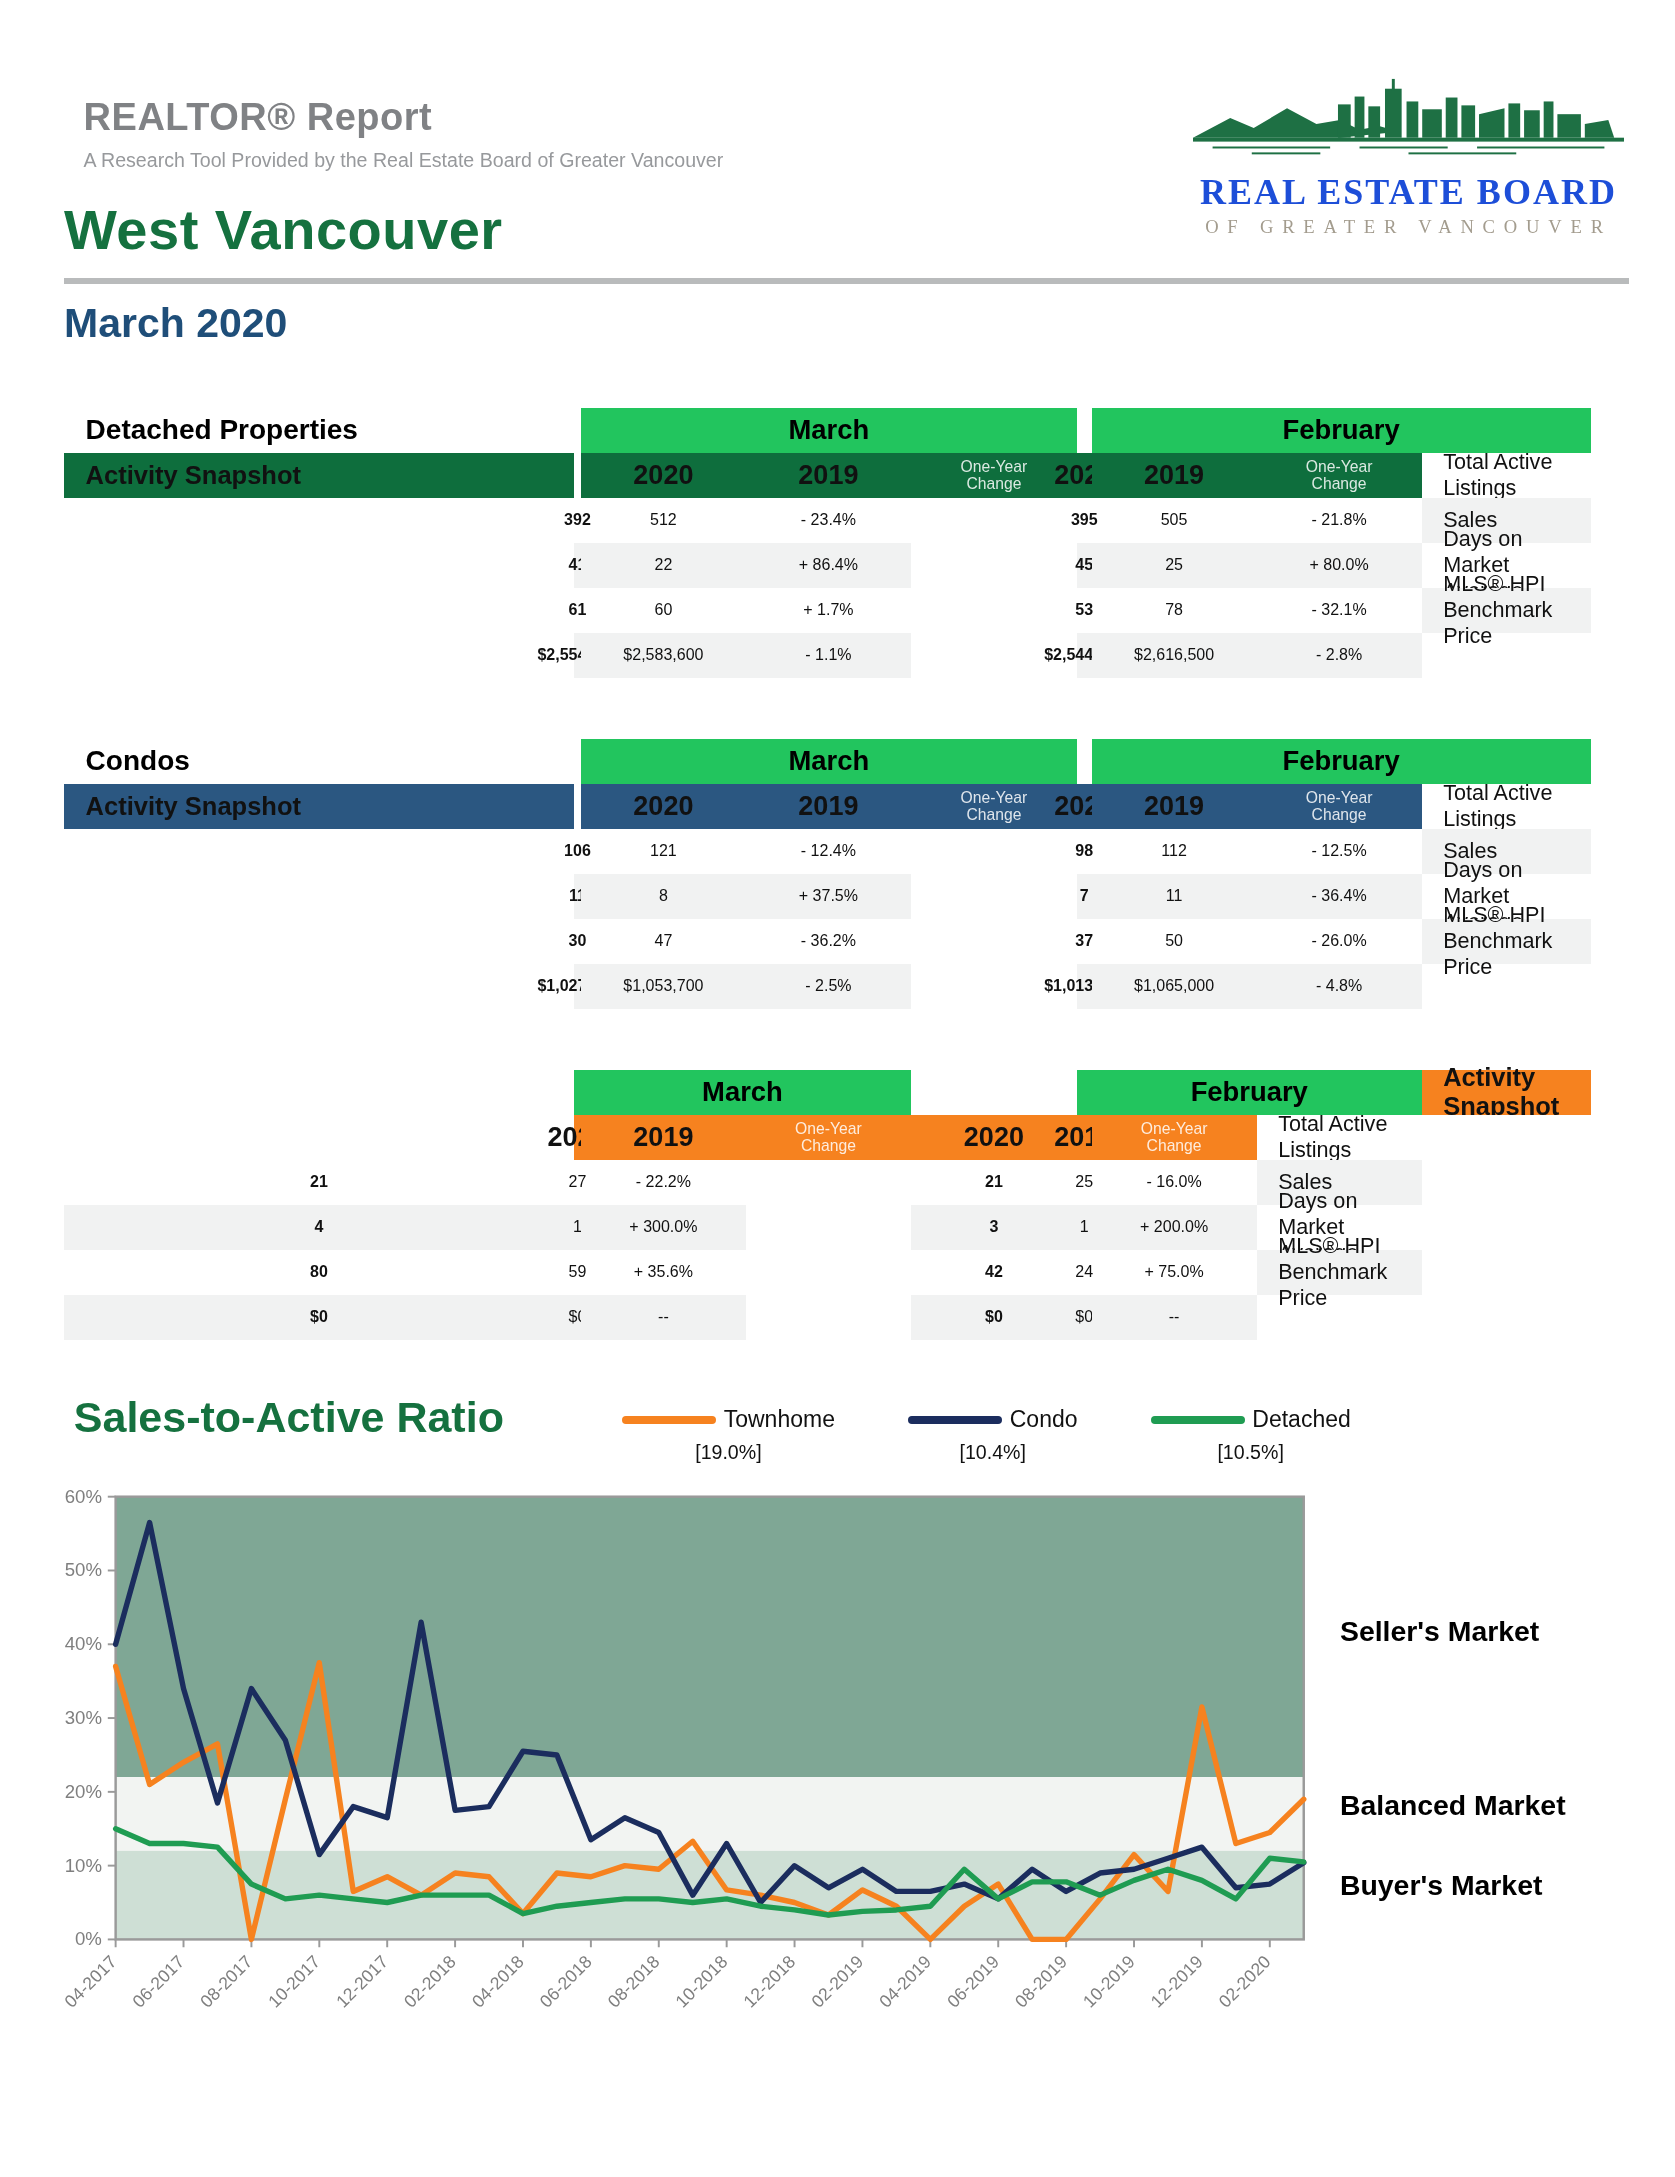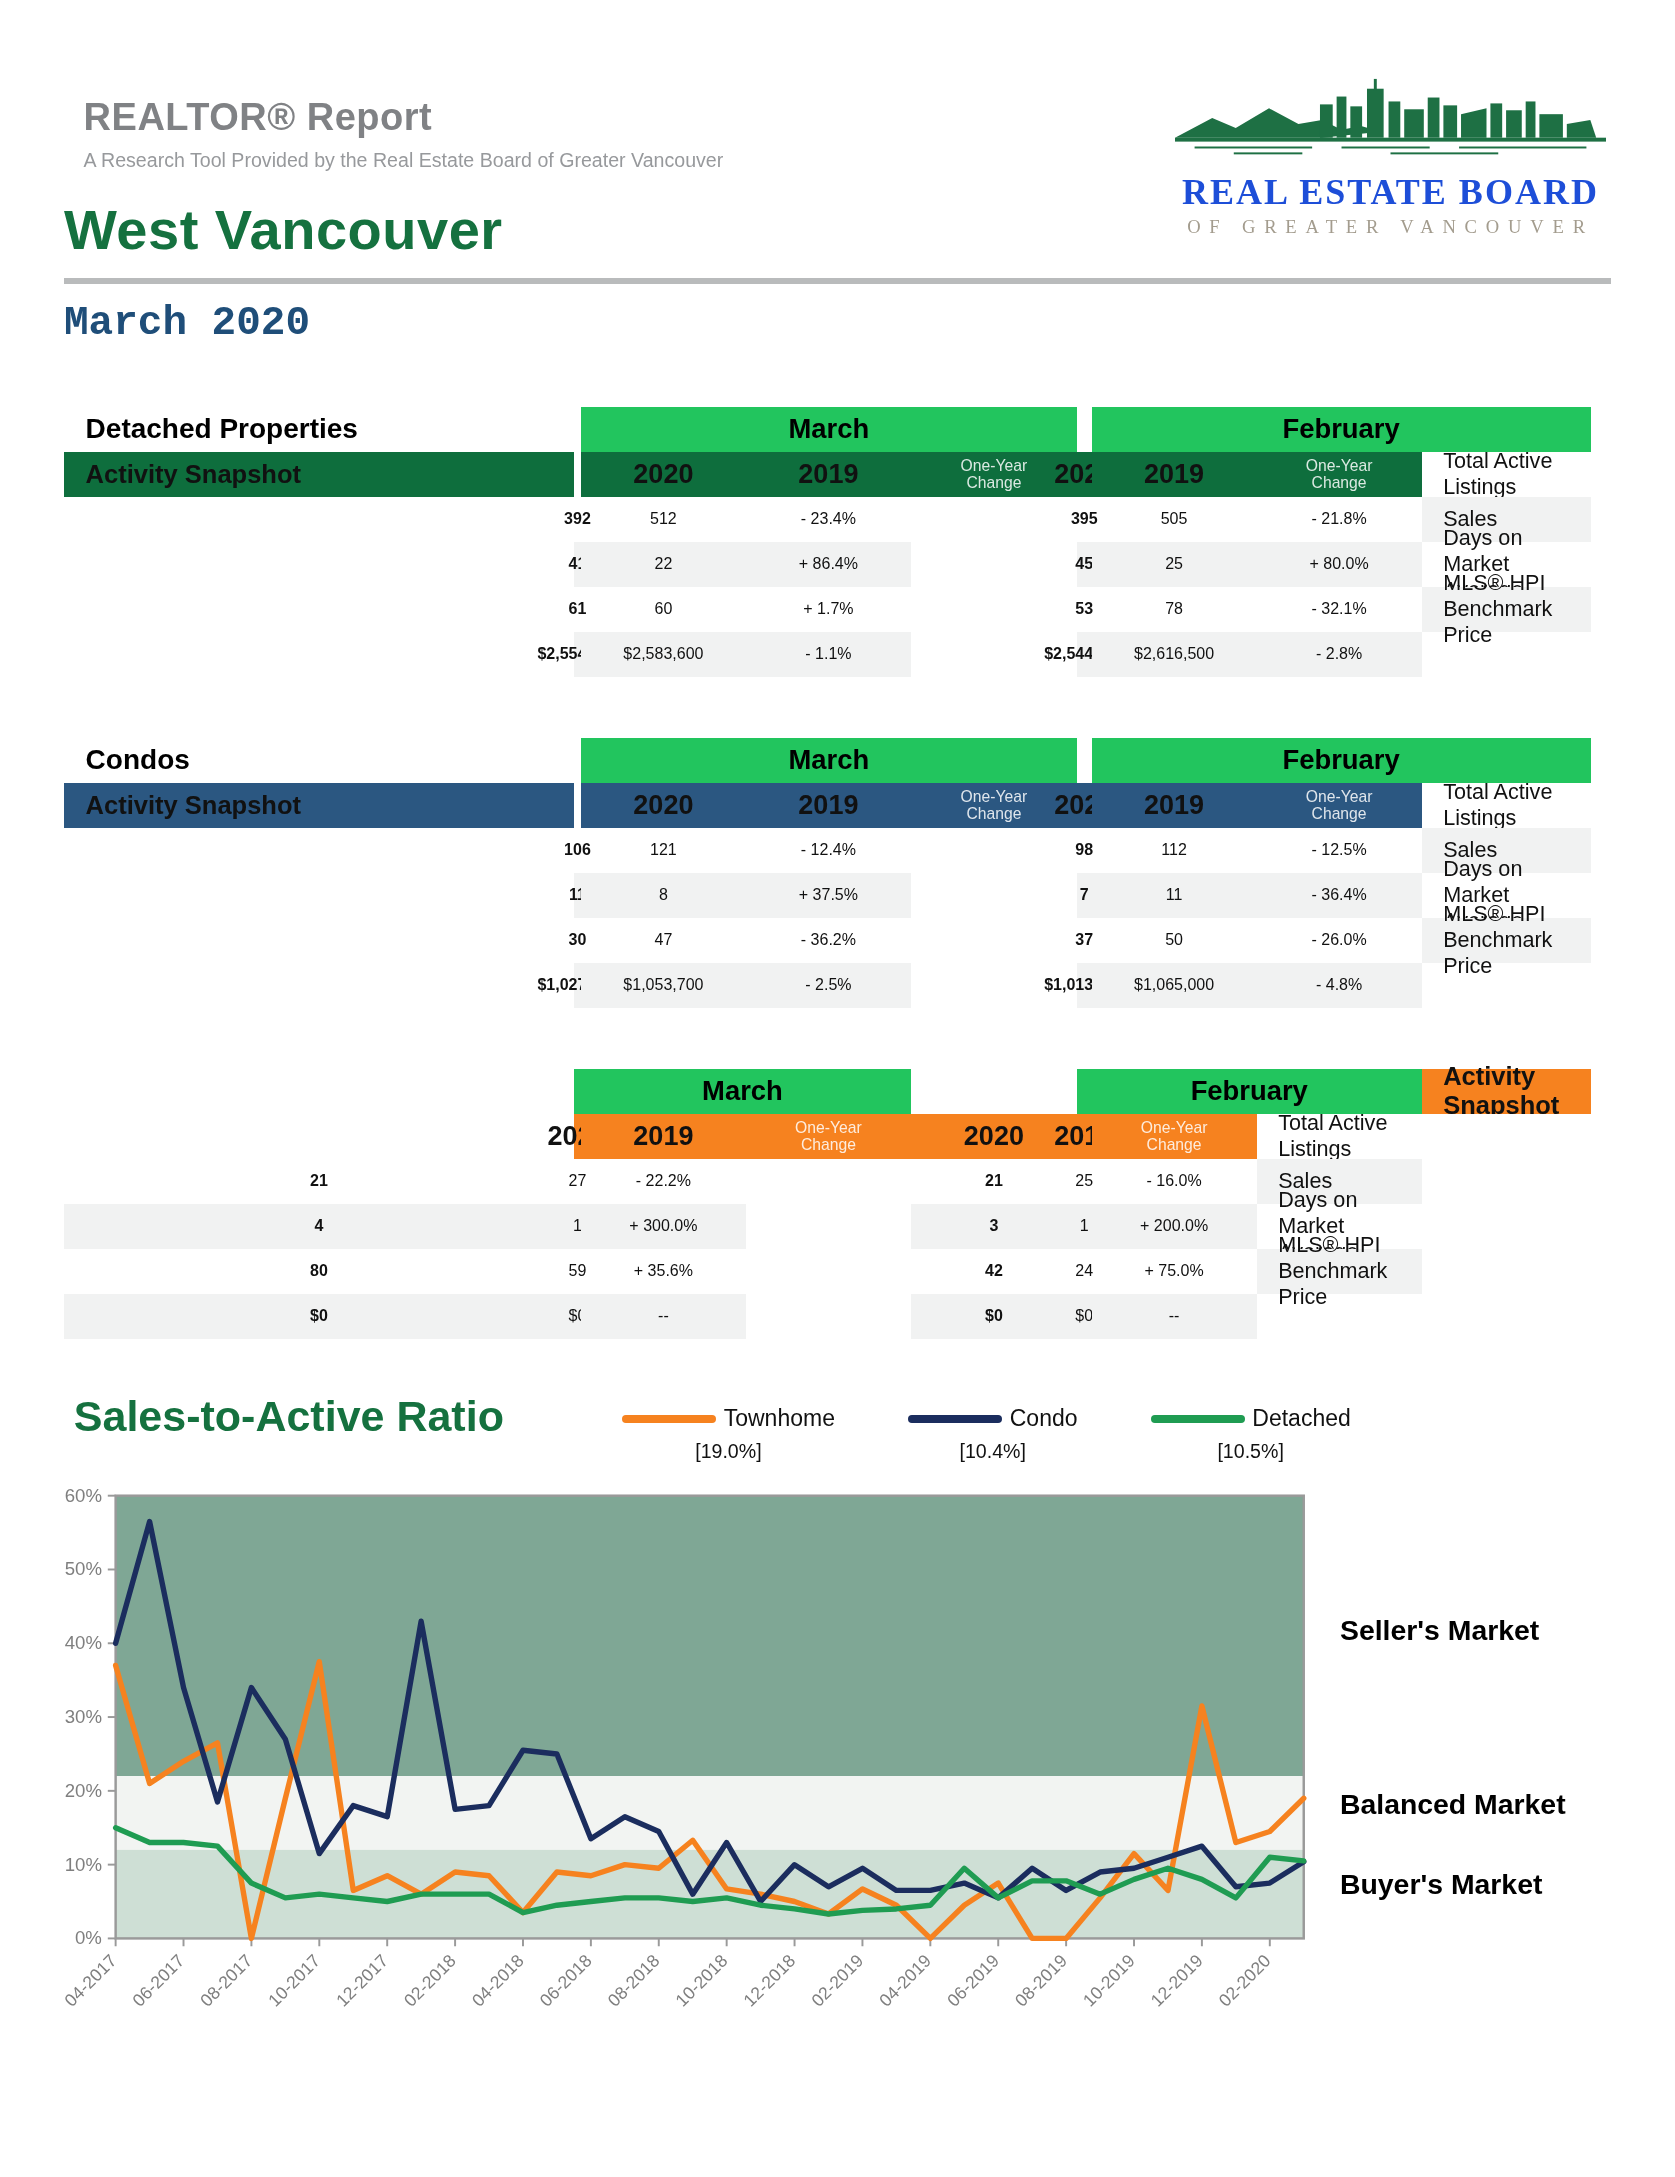--- a/index.html
+++ b/index.html
@@ -1,30 +1,30 @@
 <!DOCTYPE html>
 <html><head>
 <meta charset="utf-8">
 <style>
   * { box-sizing: border-box; }
   html,body { margin:0; padding:0; background:#fff; }
   body { width:1675px; height:2178px; font-family:"Liberation Sans", sans-serif; color:#111; overflow:hidden; }
-  .page { padding:57px 64px 0 64px; width:1675px; height:2178px; position:relative; }
+  .page { padding:57px 46px 0 64px; width:1675px; height:2178px; position:relative; }
 
   
   .hdr { display:flex; justify-content:space-between; align-items:flex-start; }
   .report-title { color:#808285; font-size:38px; font-weight:bold; margin:39px 0 0 19.6px; letter-spacing:0.5px; }
   .report-sub { color:#97999c; font-size:19.6px; margin:9.8px 0 0 19.6px; font-weight:400; }
   .area-title { color:#15713f; font-size:56px; font-weight:bold; margin:25.5px 0 0 0; letter-spacing:0.5px; }
   .logo { width:441px; margin-top:17.6px; text-align:center; }
   .logo svg { display:block; margin:0 auto; }
   .logo-l1 { font-family:"Liberation Serif", serif; color:#1d4ed8; font-size:36px; font-weight:600; letter-spacing:2px; margin-top:0; white-space:nowrap; }
   .logo-l2 { font-family:"Liberation Serif", serif; color:#a39c8e; font-size:18.6px; letter-spacing:8.8px; margin-top:3.9px; white-space:nowrap; }
   .rule { border:none; height:5.9px; background:#b9bbbc; margin:15.7px 0 0 0; }
-  .month-title { color:#1f4e79; font-size:41px; font-weight:bold; margin:15.7px 0 0 0;font-family:Liberation Mono, monospace; }
+  .month-title { color:#1f4e79; font-size:41px; font-weight:bold; margin:15.7px 0 0 0; }
 
   
   .prop-table { margin-top:61px; }
   .tgrid { display:grid; grid-template-columns:510px 6.9px 165px 165px 166px 14.7px 165px 165px 169px; width:1524px; }
   .cell { display:flex; align-items:center; justify-content:center; }
   .months-row .cell { height:45px; }
   .table-title { justify-content:flex-start; padding-left:21.6px; font-size:28px; font-weight:bold; color:#000; }
   .month-hd { background:#22c55e; font-size:27.4px; font-weight:bold; color:#000; }
   .hd-label { justify-content:flex-start; padding-left:21.6px; font-size:25.5px; font-weight:bold; }
   .hd-year { font-size:27px; font-weight:bold; }

